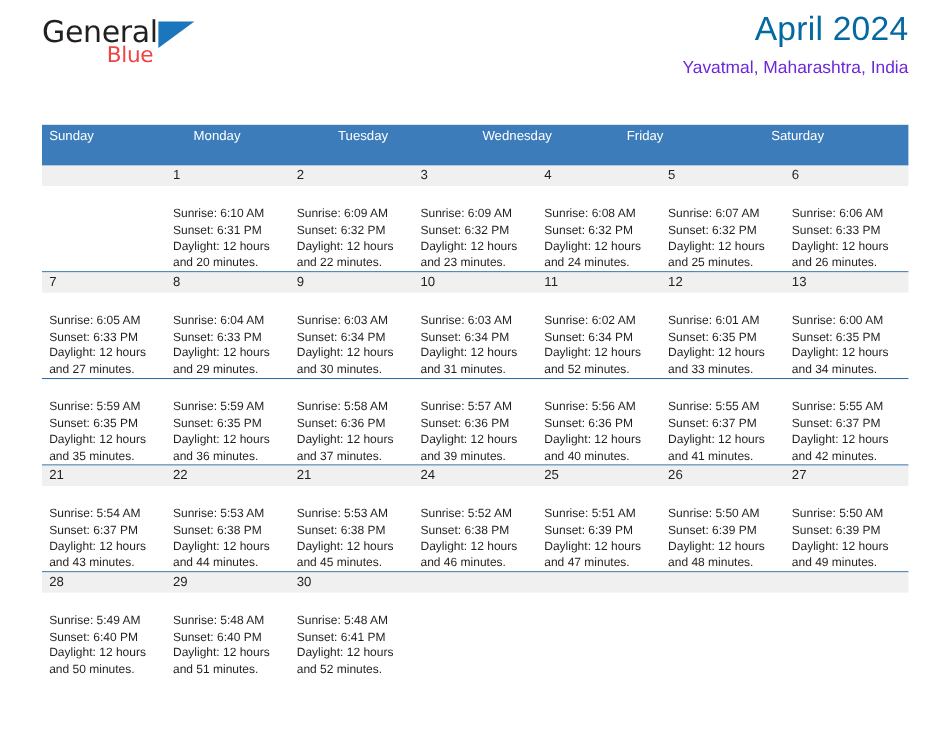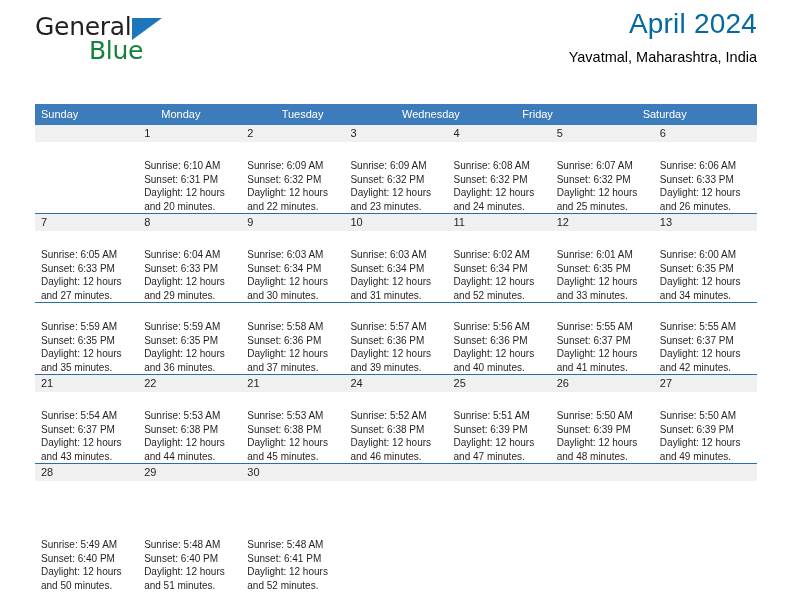--- a/index.html
+++ b/index.html
@@ -41,23 +41,23 @@
     font-size: 25px;
     letter-spacing: -0.3px;
     color: #231f20;
     font-family: "DejaVu Sans", sans-serif;
     font-weight: 400;
   }
   .logo-blue {
     position: absolute;
     left: 54px;
     top: 24px;
-    font-size: 25px;
+    font-size: 18px;
     letter-spacing: -0.3px;
-    color: #15803d;
+    color: #ef4444;
     font-family: "DejaVu Sans", sans-serif;
     font-weight: 400;
   }
   .logo-tri {
     position: absolute;
     left: 97px;
     top: 6px;
     width: 0;
     height: 0;
     border-left: 30px solid #1b76bc;
@@ -72,36 +72,36 @@
   .month-title {
     font-size: 28px;
     font-weight: 400;
     color: #0369a1;
     line-height: 36px;
     letter-spacing: 0.2px;
   }
   .location {
     font-size: 14.5px;
     font-weight: 400;
-    color: #000000;
+    color: #6d28d9;
     line-height: 22px;
     margin-top: 4px;
   }
 
   
   .calendar {
     position: absolute;
     left: 35px;
     top: 104px;
     width: 722px;
   }
   .dow-row {
     display: flex;
     background: #3c7cba;
-    height: 21px;
+    height: 34px;
   }
   .dow {
     flex: 1 1 0;
     color: #ffffff;
     font-size: 11px;
     line-height: 21px;
     padding-left: 6px;
     box-sizing: border-box;
     white-space: nowrap;
   }
@@ -118,21 +118,20 @@
     height: 17px;
   }
   .body-band {
     display: flex;
     background: #ffffff;
     height: 71px;
     align-items: flex-end;
   }
   .week.last .body-band {
     height: 71px;
-    margin-top: 40px;
   }
   .daynum {
     flex: 1 1 0;
     font-size: 11px;
     line-height: 17px;
     padding-left: 6px;
     box-sizing: border-box;
     color: #231f20;
   }
   .cell {

